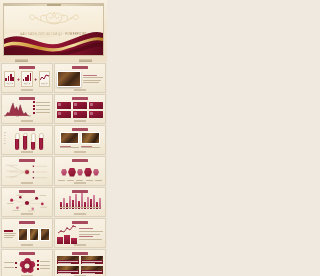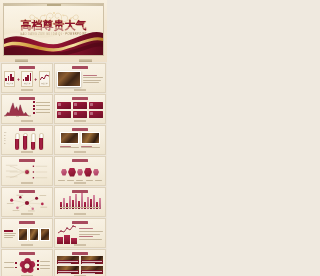--- a/index.html
+++ b/index.html
@@ -208,21 +208,20 @@
         </g>
         <g fill="#d9a23a">
           <circle cx="70" cy="6" r="1.6"></circle>
             <circle cx="52" cy="10" r="1.1"></circle>
           <circle cx="88" cy="10" r="1.1"></circle>
             <circle cx="36" cy="16" r="1"></circle>
           <circle cx="104" cy="16" r="1"></circle>
         </g>
       </svg>
 
-      <div class="title-cn">高档尊贵大气</div>
       <div class="title-sub">GAO DANG ZUN GUI DA QI  ·  POWERPOINT</div>
 
       <div class="wave-wrap">
         <svg viewBox="0 0 107 28" preserveAspectRatio="none" style="width:100%;height:100%;display:block">
           <defs>
             <linearGradient id="gred" x1="0" y1="0" x2="1" y2="0">
               <stop offset="0" stop-color="#6b0c20"></stop>
               <stop offset="45%" stop-color="#9b1635"></stop>
               <stop offset="100%" stop-color="#5e0a1c"></stop>
             </linearGradient>

